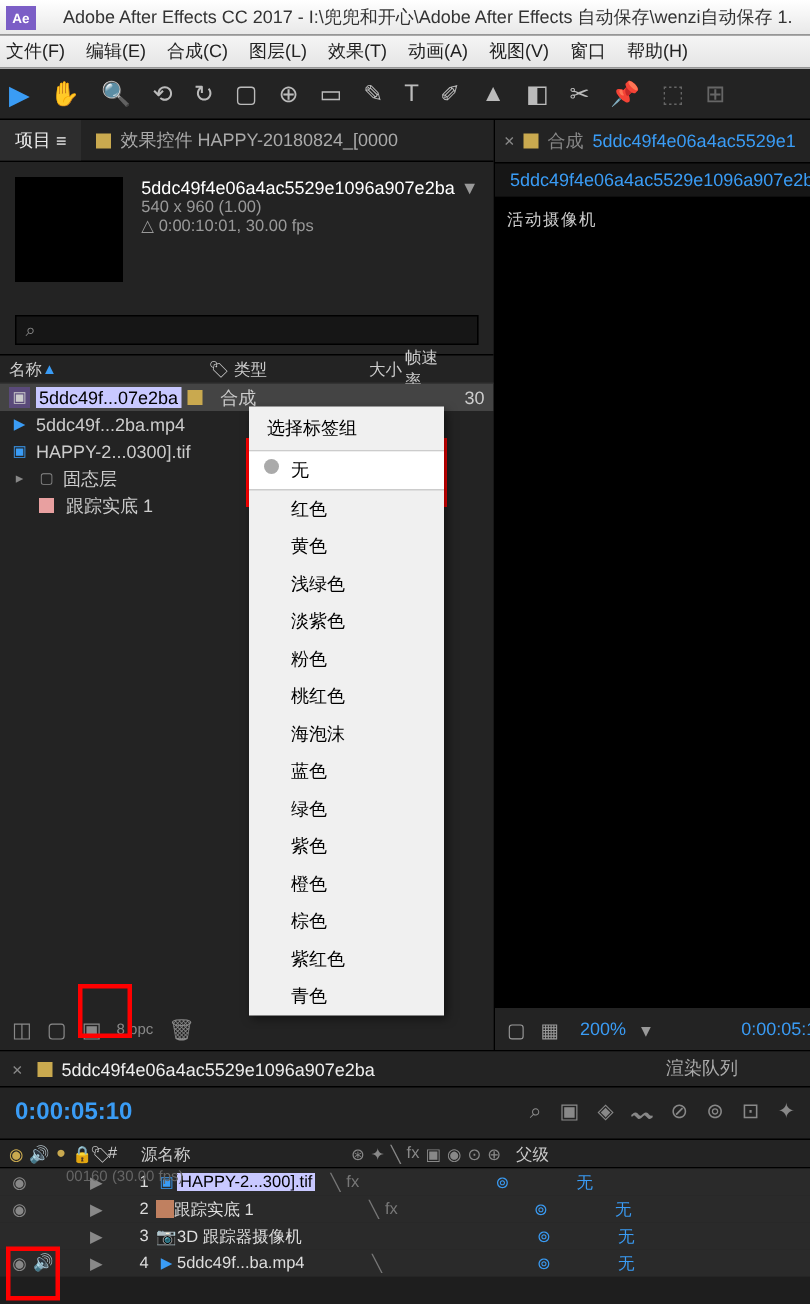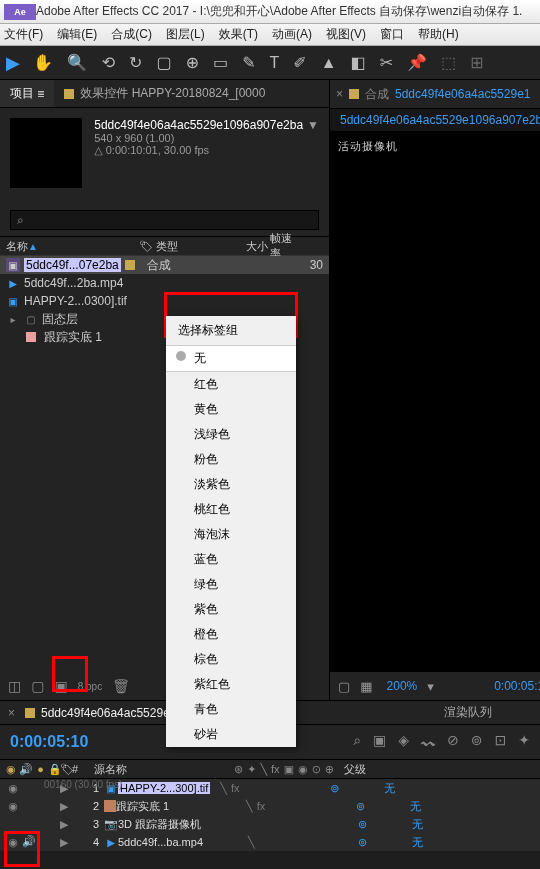--- a/index.html
+++ b/index.html
@@ -1,18 +1,18 @@
 <!DOCTYPE html>
 <html><head>
 <meta charset="utf-8">
 <style>
 * { margin:0; padding:0; box-sizing:border-box; font-family:"Microsoft YaHei",Arial,sans-serif; }
 body { width:540px; height:869px; background:#1e1e1e; color:#ccc; font-size:12px; overflow:hidden; position:relative; }
 .titlebar { background:linear-gradient(#fff,#e8e8e8); height:24px; display:flex; align-items:center; padding:0 4px; color:#333; border-bottom:1px solid #aaa; }
-.titlebar .ae-logo { width:32px; height:16px; background:#7b5ec6; color:#fff; font-size:9px; font-weight:bold; display:flex; align-items:center; justify-content:center; margin-right:0; }
+.titlebar .ae-logo { width:20px; height:16px; background:#7b5ec6; color:#fff; font-size:9px; font-weight:bold; display:flex; align-items:center; justify-content:center; margin-right:18px; }
 .menubar { background:linear-gradient(#f5f5f5,#e5e5e5); height:22px; display:flex; align-items:center; padding:0 4px; color:#222; border-bottom:1px solid #aaa; }
 .menubar span { margin-right:14px; cursor:pointer; }
 .toolbar { background:#232323; height:34px; display:flex; align-items:center; padding:0 6px; border-bottom:1px solid #000; gap:14px; }
 .toolbar .sel { color:#3a9cf5; font-size:18px; }
 .toolbar .tool { color:#bbb; font-size:16px; }
 .toolbar .dark { color:#666; font-size:16px; }
 .main { display:flex; height:620px; }
 .left-panel { width:330px; border-right:1px solid #000; display:flex; flex-direction:column; }
 .panel-tabs { background:#232323; height:28px; display:flex; align-items:center; border-bottom:1px solid #000; }
 .tab { padding:0 10px; height:100%; display:flex; align-items:center; cursor:pointer; color:#aaa; }
@@ -43,21 +43,21 @@
 .ic.folder { color:#888; }
 .label-sq { width:10px; height:10px; }
 .label-gold { background:#c9a94f; }
 .label-peach { background:#e8a0a0; }
 .label-lav { background:#b8a8e0; }
 .label-blue { background:#6080c0; }
 .sel-txt { background:#c8c8ff; color:#000; padding:0 2px; }
 .proj-foot { background:#232323; height:28px; display:flex; align-items:center; padding:0 8px; gap:10px; position:relative; }
 .proj-foot .fi { color:#888; font-size:14px; }
 .proj-foot .bpc { color:#888; font-size:10px; }
-.ctx-menu { position:absolute; left:166px; top:271px; width:130px; background:#f0f0f0; box-shadow:2px 2px 6px rgba(0,0,0,.5); color:#000; z-index:50;margin-top:45px; }
+.ctx-menu { position:absolute; left:166px; top:271px; width:130px; background:#f0f0f0; box-shadow:2px 2px 6px rgba(0,0,0,.5); color:#000; z-index:50; }
 .ctx-title { padding:6px 12px; font-size:12px; }
 .ctx-divider { border-top:1px solid #ccc; margin:0 0; }
 .ctx-item { padding:4px 12px 4px 28px; font-size:12px; cursor:pointer; position:relative; }
 .ctx-item.selected { background:#fff; }
 .ctx-item .dot { width:10px; height:10px; border-radius:50%; background:#aaa; position:absolute; left:10px; top:5px; }
 .ctx-highlight-box { position:absolute; border:3px solid red; pointer-events:none; }
 .right-panel { flex:1; background:#232323; display:flex; flex-direction:column; }
 .r-tabs { height:28px; display:flex; align-items:center; padding:0 6px; gap:6px; }
 .r-tabs .cl { color:#888; }
 .r-tabs .sq { width:10px; height:10px; background:#c9a94f; }
@@ -343,29 +343,28 @@
 </div>
 
 <div class="ctx-menu">
   <div class="ctx-title">选择标签组</div>
   <div class="ctx-divider"></div>
   <div class="ctx-item selected"><span class="dot"></span><span>无</span></div>
   <div class="ctx-divider"></div>
   <div class="ctx-item">红色</div>
   <div class="ctx-item">黄色</div>
   <div class="ctx-item">浅绿色</div>
+  <div class="ctx-item">淡紫色</div>
   <div class="ctx-item">粉色</div>
-  <div class="ctx-item">淡紫色</div>
   <div class="ctx-item">桃红色</div>
   <div class="ctx-item">海泡沫</div>
   <div class="ctx-item">蓝色</div>
   <div class="ctx-item">绿色</div>
   <div class="ctx-item">紫色</div>
   <div class="ctx-item">橙色</div>
   <div class="ctx-item">棕色</div>
   <div class="ctx-item">紫红色</div>
   <div class="ctx-item">青色</div>
-  <div class="ctx-item">砂岩</div>
 </div>
 
 <div class="ctx-highlight-box" style="left:164px;top:292px;width:134px;height:46px"></div>
 <div class="ctx-highlight-box" style="left:52px;top:656px;width:36px;height:36px"></div>
 <div class="ctx-highlight-box" style="left:4px;top:831px;width:36px;height:36px"></div>
 
 </body></html>

